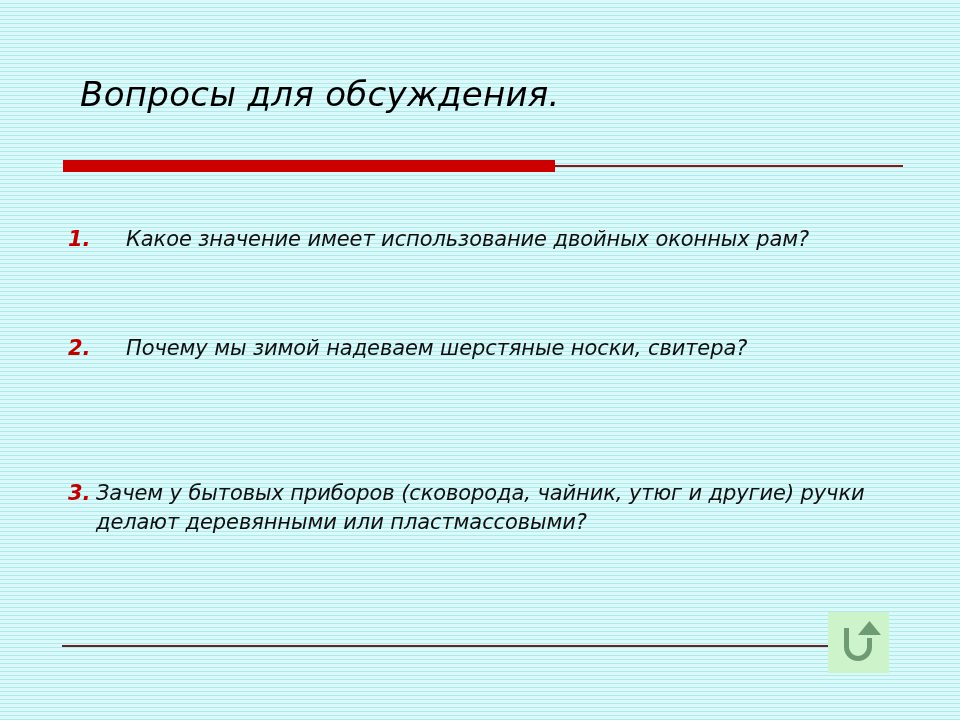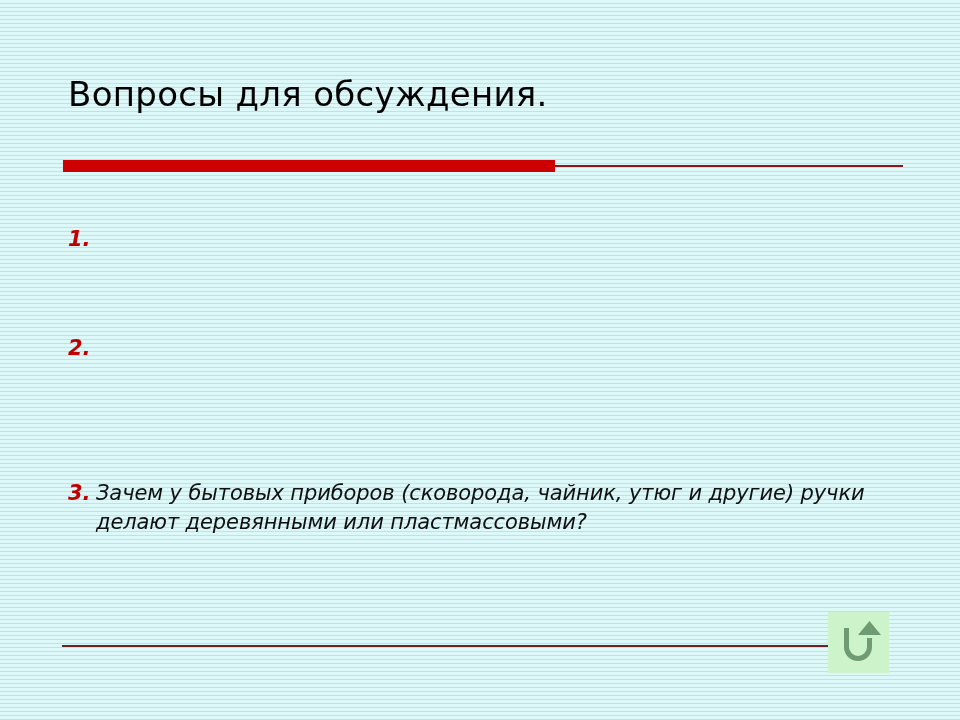--- a/index.html
+++ b/index.html
@@ -26,30 +26,31 @@
       #dcf8f8 3px,
       #a9ecee 3px,
       #a9ecee 4px
     );
     overflow: hidden;
   }
 
   
   #title {
     position: absolute;
-    left: 68px;
+    left: 80px;
     top: 74px;
     width: 840px;
     font-family: "DejaVu Sans", sans-serif;
     font-size: 34px;
     font-weight: 400;
     line-height: 40px;
     color: #000000;
     letter-spacing: 0.3px;
     white-space: nowrap;
+    font-style: italic;
   }
 
   
   #title-rule-thin {
     position: absolute;
     left: 63px;
     top: 165px;
     width: 840px;
     height: 2px;
     background: #8f1616;
@@ -138,24 +139,26 @@
 
   <div id="title">Вопросы для обсуждения.</div>
 
   <div id="title-rule-thin"></div>
   <div id="title-rule-thick"></div>
 
   <div id="questions">
 
     <div class="q-item" id="q-1">
       <span class="q-num">1.</span>
+      <div class="q-text">Какое значение имеет использование двойных оконных рам?</div>
     </div>
 
     <div class="q-item" id="q-2">
       <span class="q-num">2.</span>
+      <div class="q-text">Почему мы зимой надеваем шерстяные носки, свитера?</div>
     </div>
 
     <div class="q-item" id="q-3">
       <span class="q-num">3.</span>
       <div class="q-text">Зачем у бытовых приборов (сковорода, чайник, утюг и другие) ручки делают деревянными или пластмассовыми?</div>
     </div>
 
   </div>
 
   <div id="bottom-rule"></div>

